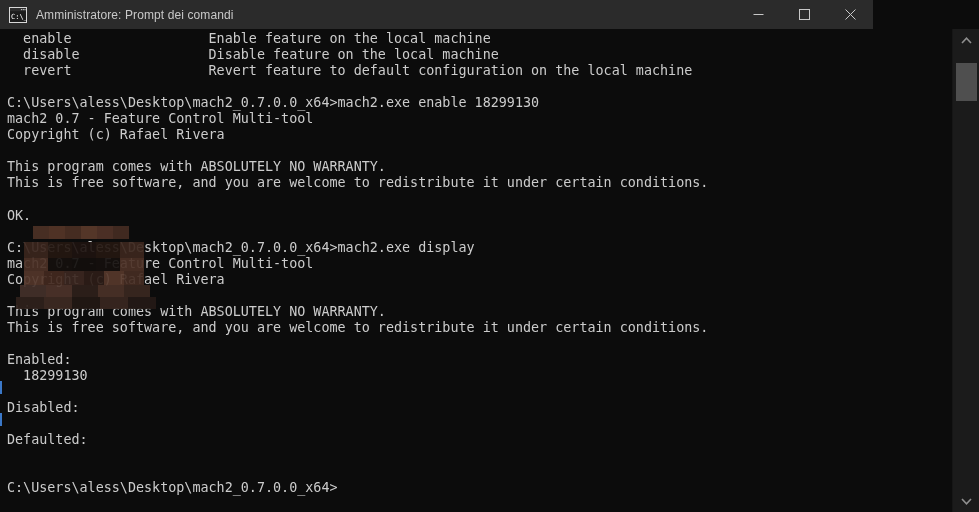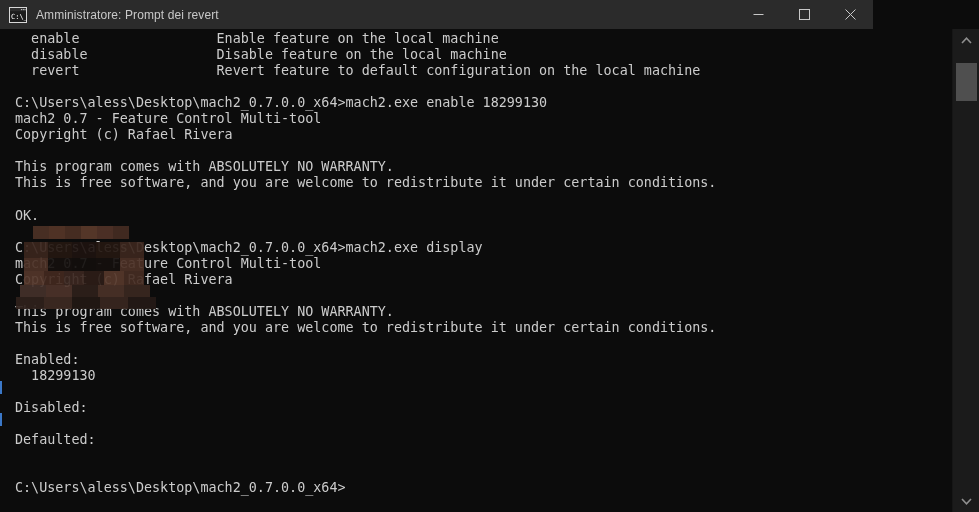--- a/index.html
+++ b/index.html
@@ -80,21 +80,21 @@
     padding: 2px 0 0 0;
     font-family: "DejaVu Sans Mono", "Liberation Mono", monospace;
     font-size: 13.4px;
     line-height: 16.05px;
     color: #ccc;
     white-space: pre;
     letter-spacing: 0px;
   }
   .term .line {
     height: 16.05px;
-    padding-left: 15px;
+    padding-left: 7px;
     white-space: pre;
   }
 
   
   .scrollbar {
     position: absolute;
     right: 0;
     top: 29px;
     width: 27px;
     height: 483px;
@@ -171,21 +171,21 @@
     <div class="tb-icon">
       <svg width="18" height="16" viewBox="0 0 18 16">
         <rect x="0.5" y="0.5" width="17" height="15" fill="#1c1c1c" stroke="#d8d8d8" stroke-width="1"></rect>
         <rect x="1" y="1" width="16" height="3.2" fill="#2e2e2e"></rect>
         <circle cx="12.5" cy="2.6" r="0.7" fill="#cfcfcf"></circle>
         <circle cx="14.3" cy="2.6" r="0.7" fill="#cfcfcf"></circle>
         <circle cx="16.0" cy="2.6" r="0.7" fill="#cfcfcf"></circle>
         <text x="2" y="12.2" font-family="DejaVu Sans Mono, monospace" font-size="7" fill="#ffffff">C:\_</text>
       </svg>
     </div>
-    <div class="tb-title">Amministratore: Prompt dei revert</div>
+    <div class="tb-title">Amministratore: Prompt dei comandi</div>
     <div class="tb-controls">
       <div class="tb-btn">
         <svg width="11" height="11" viewBox="0 0 11 11">
             <line x1="0.5" y1="5.5" x2="10.5" y2="5.5" stroke="#c8c8c8" stroke-width="1"></line>
           </svg>
       </div>
       <div class="tb-btn">
         <svg width="11" height="11" viewBox="0 0 11 11">
             <rect x="0.5" y="0.5" width="10" height="10" fill="none" stroke="#c8c8c8" stroke-width="1"></rect>
           </svg>

